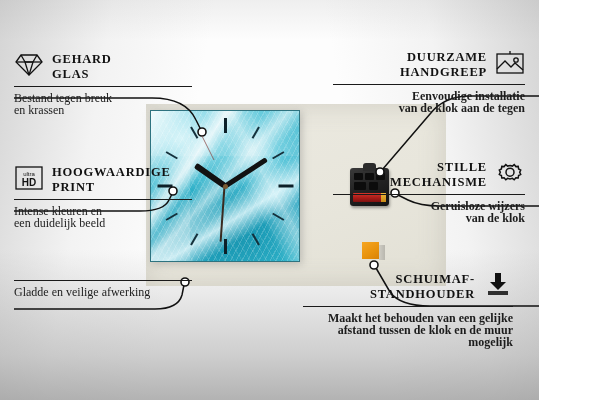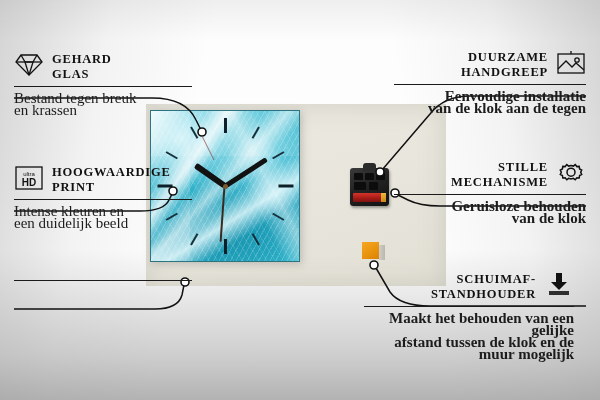--- a/index.html
+++ b/index.html
@@ -2,21 +2,21 @@
 <html><head>
 <meta charset="utf-8">
 <style>
   html, body {
     margin: 0;
     padding: 0;
     background: #ffffff;
   }
   #stage {
     position: relative;
-    width: 600px;
+    width: 539px;
     height: 400px;
     overflow: hidden;
     font-family: "Liberation Serif", serif;
     background: #ffffff;
   }
 
   
   .bg-base {
     position: absolute;
     inset: 0;
@@ -217,21 +217,21 @@
     color: #111;
     line-height: 15px;
     text-transform: uppercase;
   }
   .feat-rule {
     height: 1.4px;
     background: #1a1a1a;
     margin: 4px 0 5px 0;
   }
   .feat-desc {
-    font-size: 15px;
+    font-size: 12px;
     color: #1c1c1c;
     line-height: 12px;
   }
   .left .feat-head { justify-content: flex-start; }
   .left .feat-desc { text-align: left; }
   .right .feat-head { justify-content: flex-end; }
   .right .feat-title { text-align: right; }
   .right .feat-desc { text-align: right; font-weight: bold; }
 
   .icon { flex: 0 0 auto; color: #111; display: block; }
@@ -372,20 +372,23 @@
     </div>
     <div class="feat-rule"></div>
     <div class="feat-desc">
       <span>Intense kleuren en</span><br>
       <span>een duidelijk beeld</span>
     </div>
   </div>
 
   <div class="feature left" style="left:14px; top:276px; width:178px;">
     <div class="feat-rule"></div>
+    <div class="feat-desc">
+      <span>Gladde en veilige afwerking</span>
+    </div>
   </div>
 
   <div class="feature right" style="right:14px; top:50px; width:192px;">
     <div class="feat-head">
       <span class="feat-title">
         <span>DUURZAME</span><br>
         <span>HANDGREEP</span>
       </span>
       <span class="icon">
         <svg width="30" height="26" viewBox="0 0 30 26" fill="none" stroke="#111" stroke-width="1.3">
@@ -411,21 +414,21 @@
       </span>
       <span class="icon">
         <svg width="30" height="26" viewBox="0 0 30 26" fill="none" stroke="#111" stroke-width="1.5">
           <path d="M15 3.5 L17.4 4.1 L19.2 2.6 L20.9 4.6 L23.2 4.4 L23.6 6.9 L25.7 8 L24.7 10.2 L25.7 12.4 L23.6 13.5 L23.2 16 L20.9 15.8 L19.2 17.8 L17.4 16.3 L15 16.9 L12.6 16.3 L10.8 17.8 L9.1 15.8 L6.8 16 L6.4 13.5 L4.3 12.4 L5.3 10.2 L4.3 8 L6.4 6.9 L6.8 4.4 L9.1 4.6 L10.8 2.6 L12.6 4.1 Z" transform="translate(0,2)"></path>
           <circle cx="15" cy="12.2" r="4"></circle>
         </svg>
       </span>
     </div>
     <div class="feat-rule"></div>
     <div class="feat-desc">
-      <span>Geruisloze behouden</span><br>
+      <span>Geruisloze wijzers</span><br>
       <span>van de klok</span>
     </div>
   </div>
 
   <div class="feature right" style="right:26px; top:272px; width:210px;">
     <div class="feat-head">
       <span class="feat-title">
         <span>SCHUIMAF-</span><br>
         <span>STANDHOUDER</span>
       </span>

